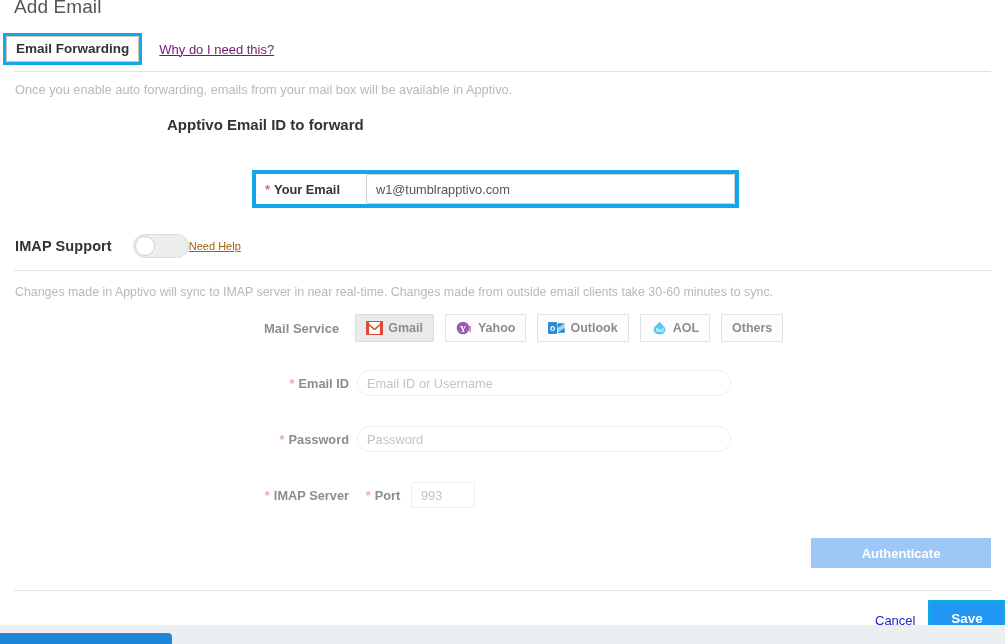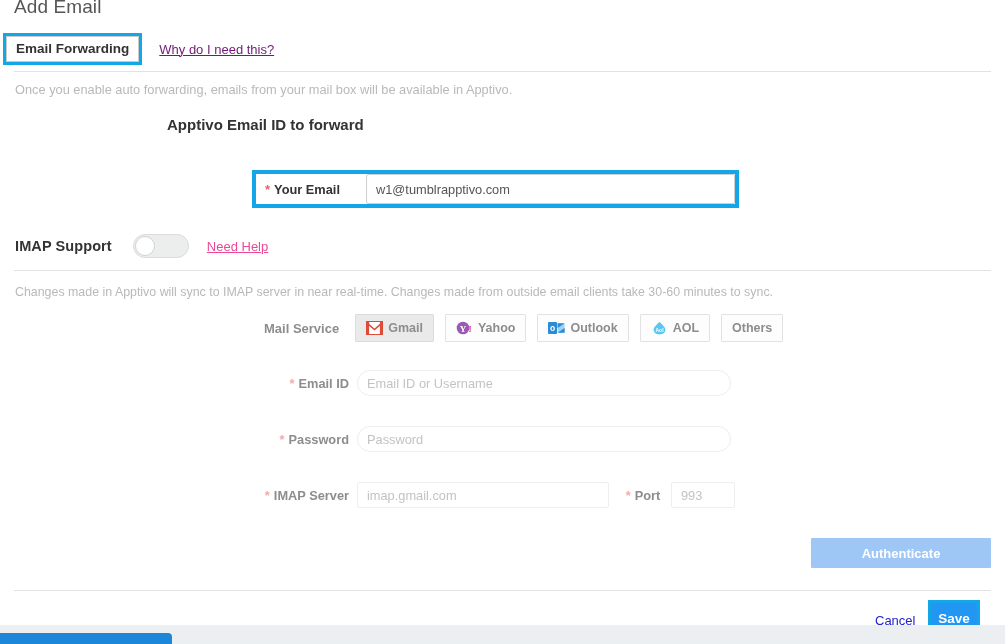--- a/index.html
+++ b/index.html
@@ -168,23 +168,22 @@
     left: 1px;
     top: 1px;
     width: 20px;
     height: 20px;
     border-radius: 50%;
     background: #ffffff;
     border: 1px solid #d2d2d2;
     box-sizing: border-box;
   }
   .need-help {
-    margin-left: 18px;
-    font-size: 13px;
-    color: #ec4899;
+    font-size: 11px;
+    color: #a16207;
     text-decoration: underline;
     cursor: pointer;
   }
 
   
   .mail-service-row {
     position: absolute;
     left: 264px;
     top: 314px;
     display: flex;
@@ -303,21 +302,21 @@
     left: 928px;
     top: 600px;
     border: 3px solid #13a7e8;
     background: #2196f3;
     padding: 0;
   }
   .save-btn {
     background: #2196f3;
     color: #fff;
     border: none;
-    width: 46px;
+    width: 72px;
     height: 31px;
     font-family: "Liberation Sans", sans-serif;
     font-size: 13.5px;
     font-weight: bold;
     cursor: pointer;
     display: block;
   }
 
   
   .bottom-strip {
@@ -442,21 +441,20 @@
   <span class="f-label">
     <span class="f-star">*</span><span>Password</span>
   </span>
   <input class="f-input" type="text" placeholder="Password" style="">
 </div>
 
 <div class="form-row" id="row-imap">
   <span class="f-label">
     <span class="f-star">*</span><span>IMAP Server</span>
   </span>
-  <input class="f-input imap-server-input" type="text" placeholder="imap.gmail.com" style="">
   <span class="f-label port-label">
     <span class="f-star">*</span><span>Port</span>
   </span>
   <input class="f-input port-input" type="text" placeholder="993" style="">
 </div>
 
 <button class="authenticate-btn">Authenticate</button>
 
 <div class="divider d3"></div>
 

